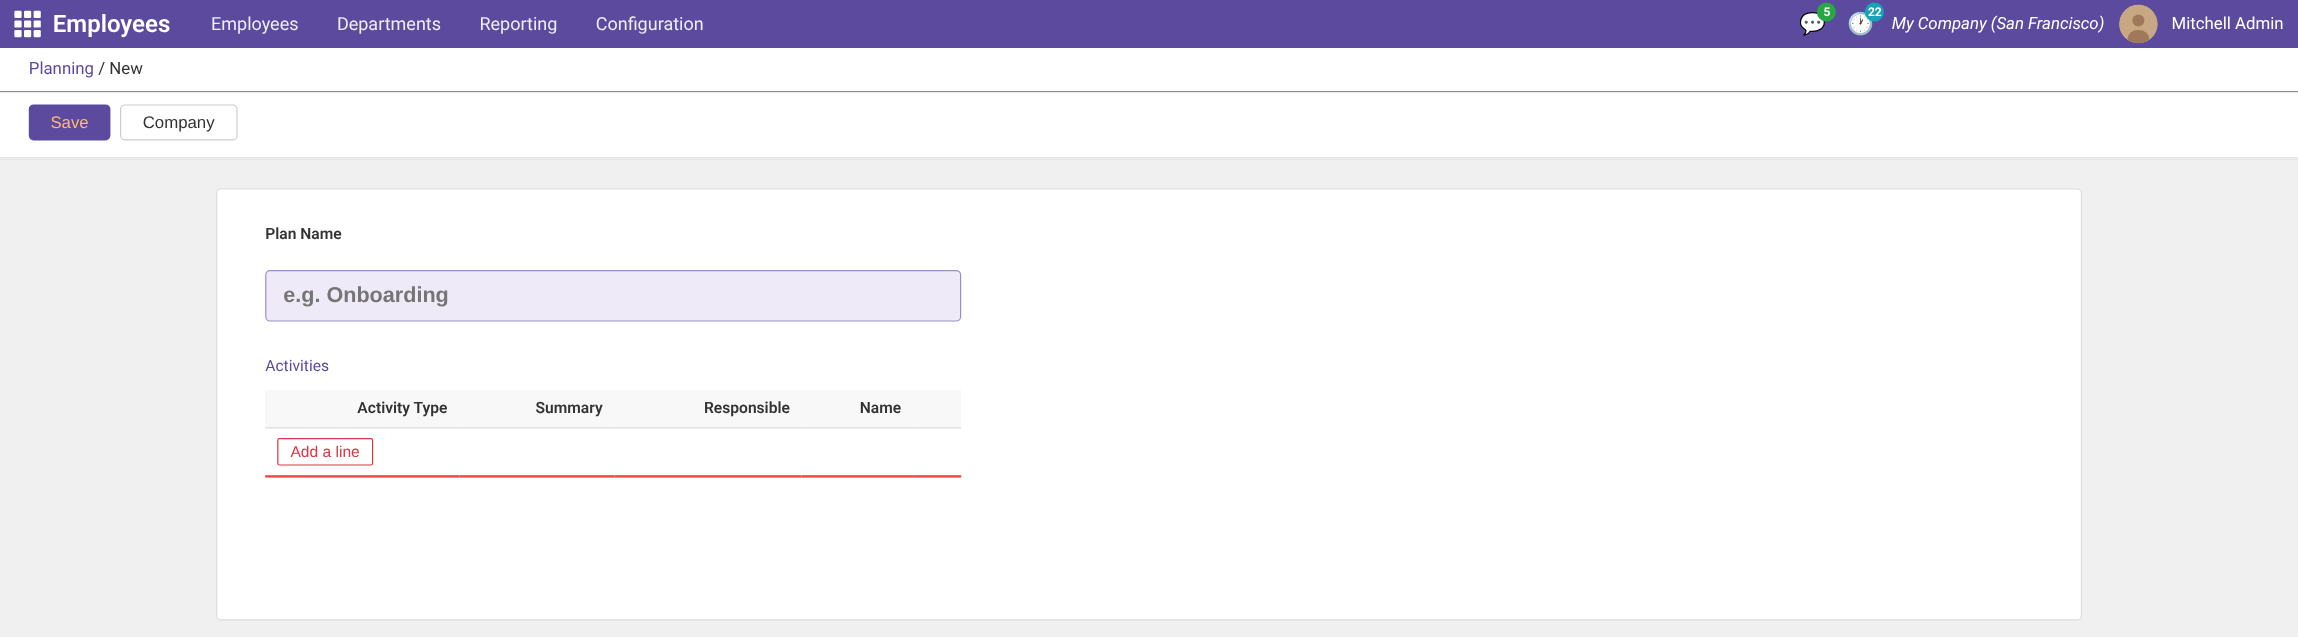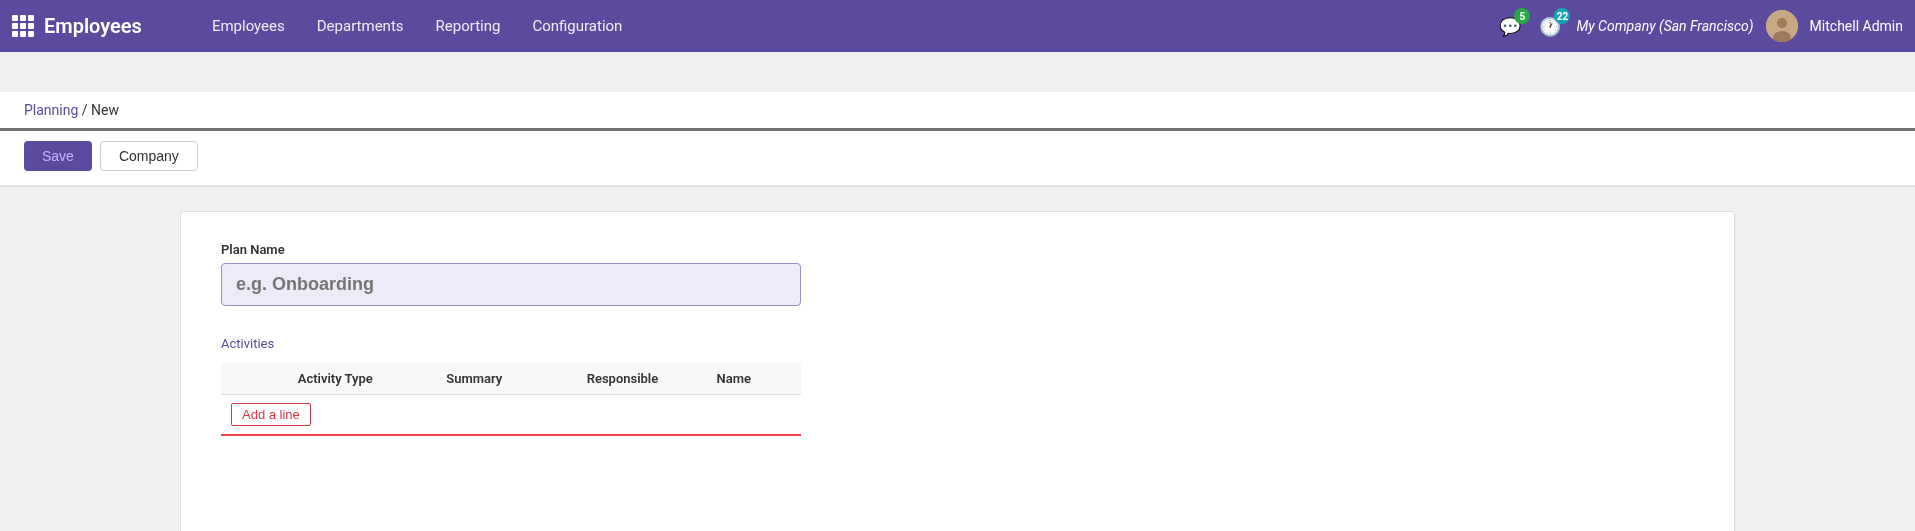--- a/index.html
+++ b/index.html
@@ -1,26 +1,25 @@
 <!DOCTYPE html>
 <html><head>
   <meta charset="utf-8">
   <style>
     * { margin: 0; padding: 0; box-sizing: border-box; }
     body { font-family: -apple-system, BlinkMacSystemFont, 'Segoe UI', Roboto, sans-serif; background: #f0f0f0; min-height: 531px; }
 
     
     .topbar {
       background: #5c4a9e;
-      height: 52px;
+      height: 40px;
       display: flex;
       align-items: center;
       padding: 0 12px;
       color: white;
-      gap: 36px;
     }
     .topbar-logo {
       display: flex;
       align-items: center;
       gap: 10px;
       margin-right: 20px;
     }
     .grid-icon {
       display: grid;
       grid-template-columns: repeat(3, 6px);
@@ -107,36 +106,35 @@
       font-size: 14px;
       cursor: pointer;
     }
 
     
     .breadcrumb-bar {
       background: white;
       padding: 10px 24px;
       font-size: 14px;
       color: #666;
-      border-bottom: 3px solid #737373;
-      margin-top: 40px;
+      border-bottom: 1px solid #737373;
     }
     .breadcrumb-bar span { color: #333; }
 
     
     .action-bar {
       background: white;
       padding: 10px 24px 14px;
       display: flex;
       gap: 8px;
       border-bottom: 1px solid #e0e0e0;
     }
     .btn-save {
       background: #5c4a9e;
-      color: #c4b5fd;
+      color: #fdba74;
       border: none;
       padding: 6px 18px;
       border-radius: 4px;
       font-size: 14px;
       cursor: pointer;
     }
     .btn-discard {
       background: white;
       color: #333;
       border: 1px solid #ccc;
@@ -154,21 +152,21 @@
       background: white;
       border: 1px solid #ddd;
       border-radius: 4px;
       padding: 30px 40px 40px;
       min-height: 360px;
     }
     .field-label {
       font-size: 13px;
       color: #333;
       font-weight: 600;
-      margin-bottom: 6px;
+      margin-bottom: 22px;
     }
     .plan-name-input {
       width: 580px;
       padding: 10px 14px;
       border: 1.5px solid #9b8ec4;
       border-radius: 4px;
       font-size: 18px;
       color: #aaa;
       background: #eeeaf8;
       outline: none;

